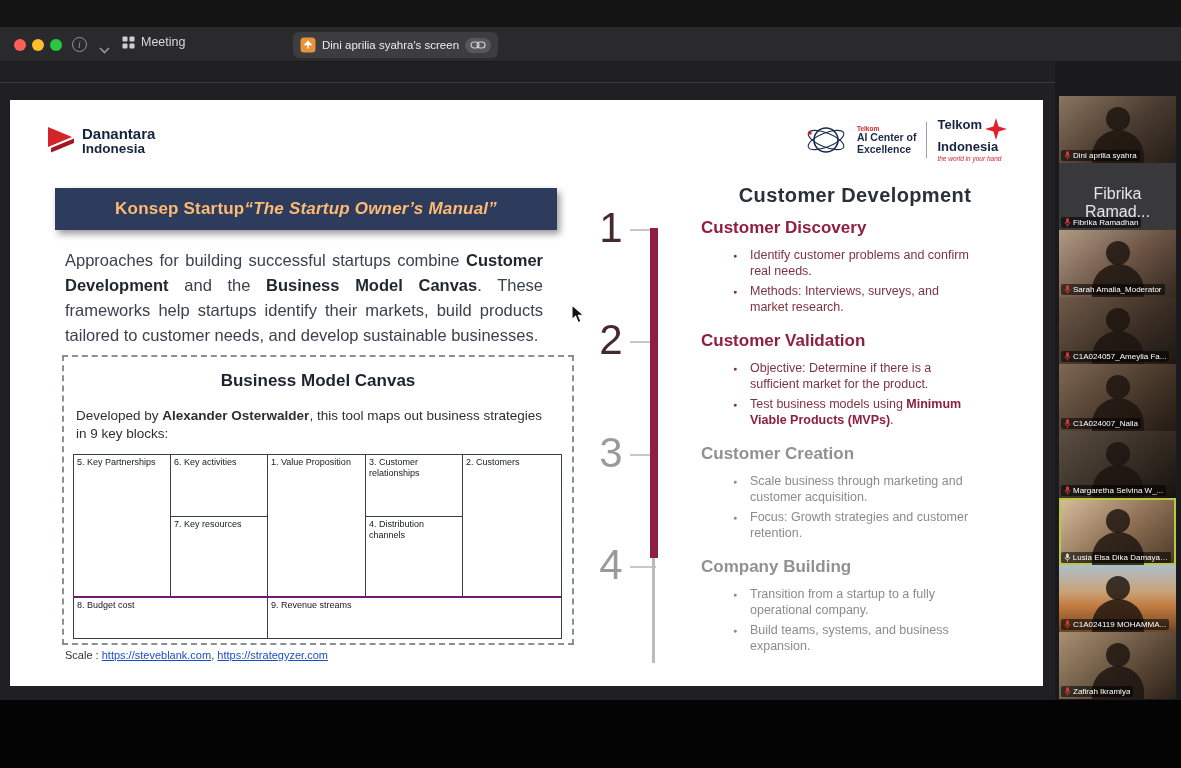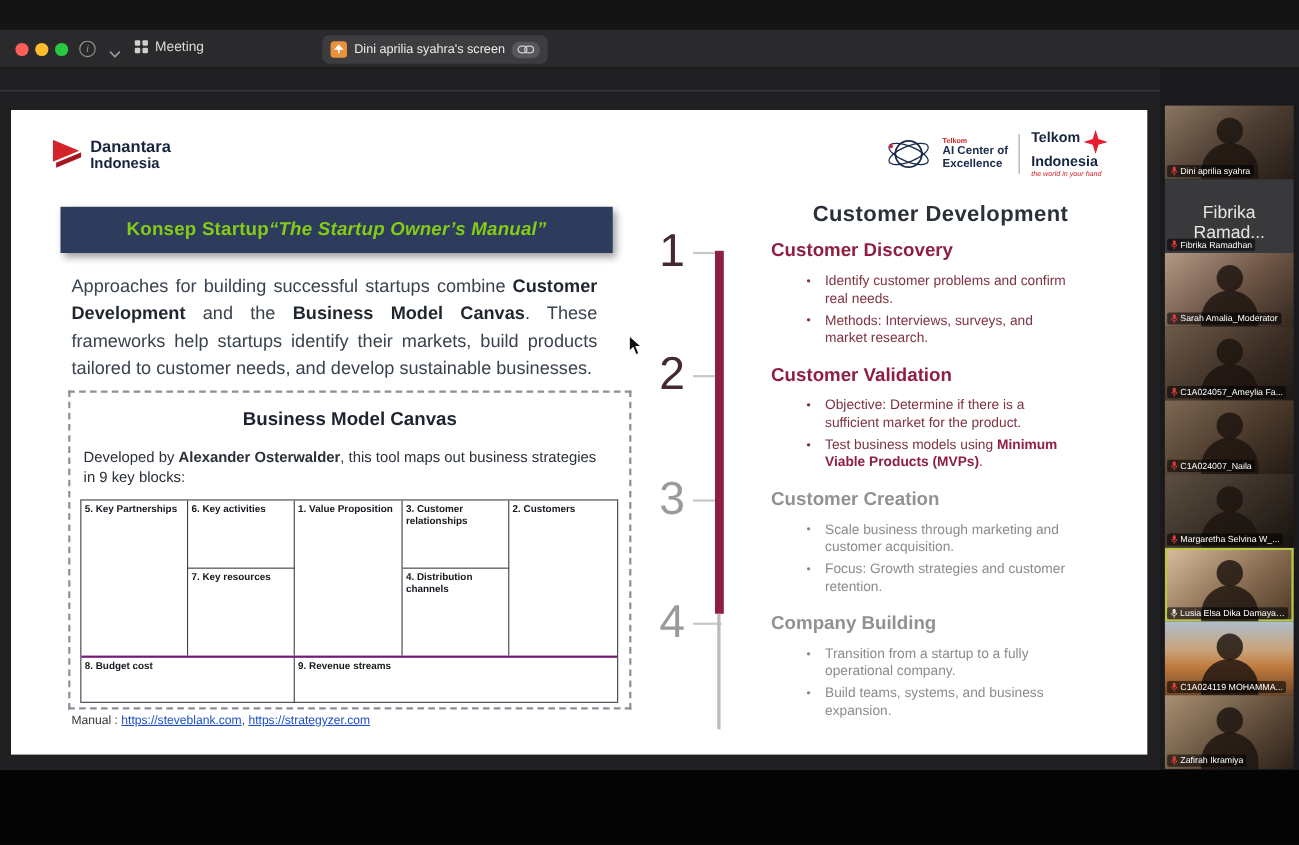--- a/index.html
+++ b/index.html
@@ -50,31 +50,31 @@
   .aice-text .tk { color:#d5232a; font-size:6.5px; font-weight:700; }
   .aice-text .l { color:#1b2a4a; font-size:10.5px; font-weight:700; }
   .logo-div { width:1px; height:36px; background:#9aa0ab; }
   .telkom { line-height:1.05; }
   .telkom .row { display:flex; align-items:flex-start; gap:3px; }
   .telkom .t { color:#16243f; font-size:13px; font-weight:800; }
   .telkom .tag { color:#d5232a; font-size:6.5px; font-style:italic; margin-top:2px; }
 
   .banner { position:absolute; left:45px; top:88px; width:502px; height:42px; background:#2d3b5c;
             box-shadow:3px 4px 7px rgba(0,0,0,.4); display:flex; align-items:center; justify-content:center;
-            color:#84cc16; font-size:17px; font-weight:700; letter-spacing:.2px; }
+            color:#fdba74; font-size:17px; font-weight:700; letter-spacing:.2px; }
 
   .intro { position:absolute; left:55px; top:148px; width:478px; font-size:16.5px; line-height:25px;
            text-align:justify; color:#39424d; }
   .intro b { color:#1f262e; }
 
   .bmc-box { position:absolute; left:52px; top:255px; width:512px; height:290px; border:2px dashed #8a8f98; }
   .bmc-title { position:absolute; left:0; top:14px; width:100%; text-align:center; font-size:17px; font-weight:700; color:#1d2330; }
   .bmc-desc { position:absolute; left:12px; top:50px; width:480px; font-size:13.5px; line-height:18px; color:#2a2f38; }
   .bmc-grid { position:absolute; left:9px; top:97px; width:489px; height:185px; border:1px solid #3a3f47; }
-  .g { position:absolute; padding:2px 3px; font-size:9px; font-weight:700; line-height:1.2; color:#15181d; }
+  .g { position:absolute; padding:2px 3px; font-size:9px; font-weight:400; line-height:1.2; color:#15181d; }
   .br { border-right:1px solid #3a3f47; } .bb { border-bottom:1px solid #3a3f47; } .bt { border-top:2px solid #701a75; }
   .source { position:absolute; left:55px; top:549px; font-size:11px; color:#333; }
   .source a { color:#1d4fc4; text-decoration:underline; }
 
   .cd-title { position:absolute; left:700px; top:84px; width:290px; text-align:center; font-size:20px;
               font-weight:700; color:#2a303a; letter-spacing:.4px; }
   .stepnum { position:absolute; left:578px; width:46px; text-align:center; font-size:42px; font-weight:500; }
   .stepnum.dark { color:#46282f; } .stepnum.gray { color:#9a9a9a; }
   .tick { position:absolute; left:620px; width:26px; height:2px; background:#c7c7c7; }
   .bar-maroon { position:absolute; left:640px; top:128px; width:8px; height:330px; background:#8e1f41; }
@@ -266,21 +266,21 @@
             <div class="g br" style="left:97px;top:62px;width:97px;height:79px;">7. Key resources</div>
             <div class="g br" style="left:194px;top:0;width:98px;height:141px;">1. Value Proposition</div>
             <div class="g br bb" style="left:292px;top:0;width:97px;height:62px;">3. Customer relationships</div>
             <div class="g br" style="left:292px;top:62px;width:97px;height:79px;">4. Distribution channels</div>
             <div class="g" style="left:389px;top:0;width:98px;height:141px;">2. Customers</div>
             <div class="g bt br" style="left:0;top:141px;width:194px;height:43px;">8. Budget cost</div>
             <div class="g bt" style="left:194px;top:141px;width:293px;height:43px;">9. Revenue streams</div>
           </div>
         </div>
         <div class="source">
-          <span>Manual :</span>
+          <span>Scale :</span>
           <a href="#">https://steveblank.com</a><span>, </span><a href="#">https://strategyzer.com</a>
         </div>
 
         <div class="cd-title">Customer Development</div>
 
         <div class="stepnum dark" style="top:104px;">1</div>
         <div class="stepnum dark" style="top:216px;">2</div>
         <div class="stepnum gray" style="top:329px;">3</div>
         <div class="stepnum gray" style="top:441px;">4</div>
         <div class="tick" style="top:129px;"></div>

